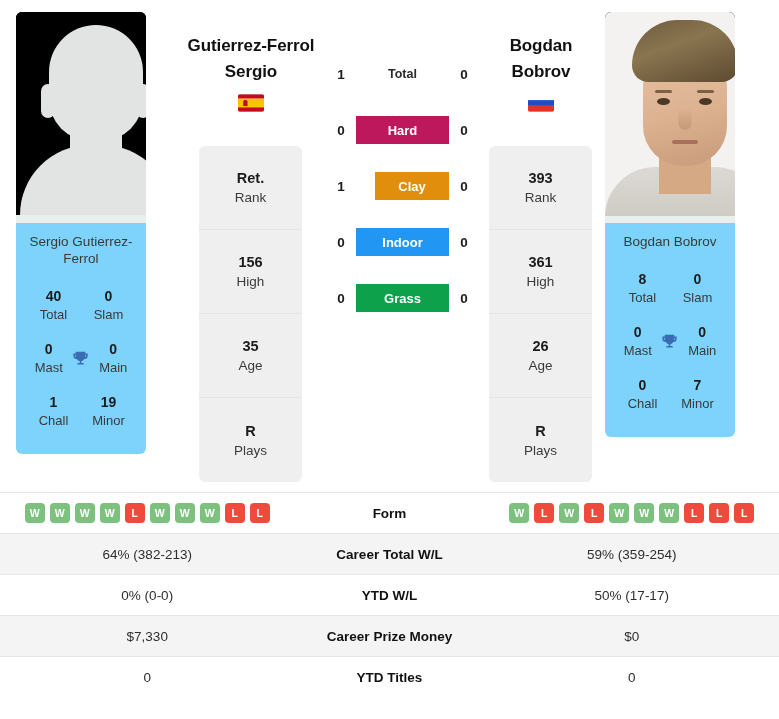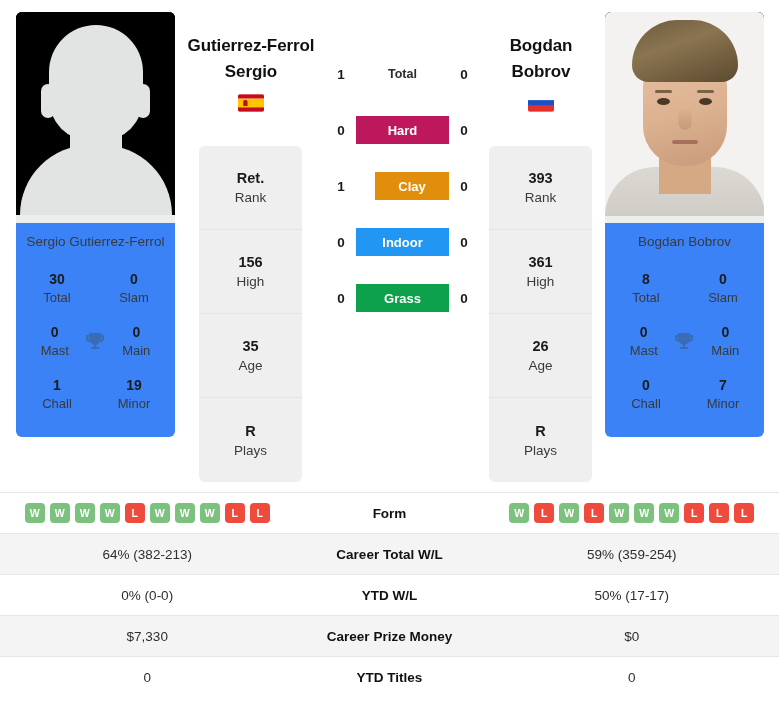--- a/index.html
+++ b/index.html
@@ -13,24 +13,24 @@
   }
   .page { position: relative; width: 779px; height: 719px; }
 
   
   .top { position: relative; height: 492px; }
 
   
   .player-card {
     position: absolute;
     top: 12px;
-    width: 159px;
+    width: 130px;
     border-radius: 6px;
     overflow: hidden;
-    background: #3b82f6;
+    background: #7dd3fc;
   }
   .player-card.left  { left: 16px; }
   .player-card.right { left: 605px; }
 
   .photo {
     width: 159px;
     height: 211px;
     position: relative;
     overflow: hidden;
     background: #000;
@@ -213,21 +213,21 @@
         <div class="sil-ear-l"></div>
         <div class="sil-ear-r"></div>
         <div class="sil-neck"></div>
         <div class="sil-body"></div>
         <div class="sil-strip"></div>
       </div>
       <div class="card-name">Sergio Gutierrez-Ferrol</div>
       <div class="stat-grid">
         <div class="stat-row">
           <div class="stat-cell">
-            <div class="stat-num">30</div>
+            <div class="stat-num">40</div>
             <div class="stat-lab">Total</div>
           </div>
           <div class="stat-cell">
             <div class="stat-num">0</div>
             <div class="stat-lab">Slam</div>
           </div>
         </div>
         <div class="stat-row">
           <div class="stat-cell">
             <div class="stat-num">0</div>

